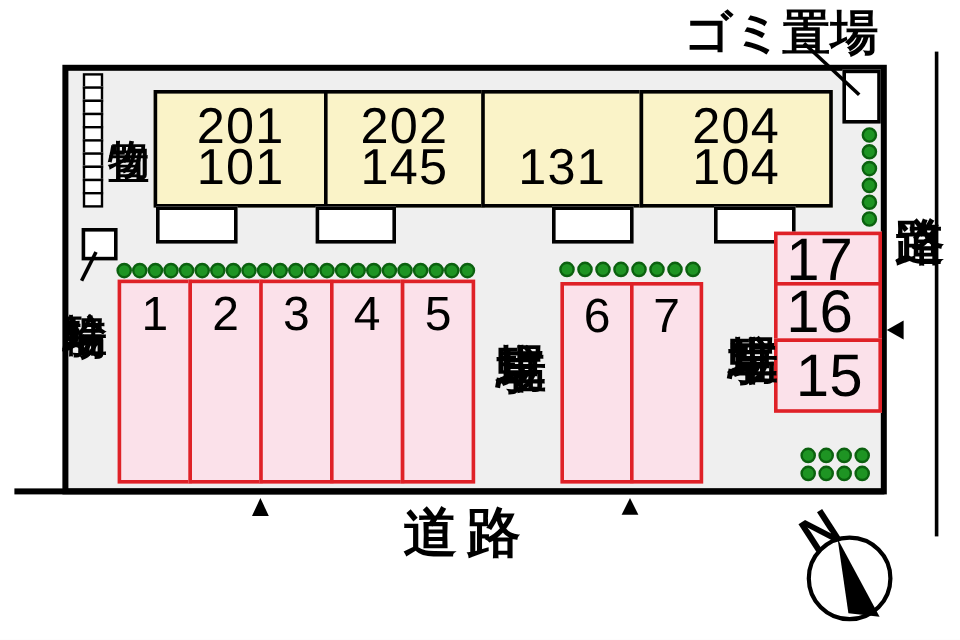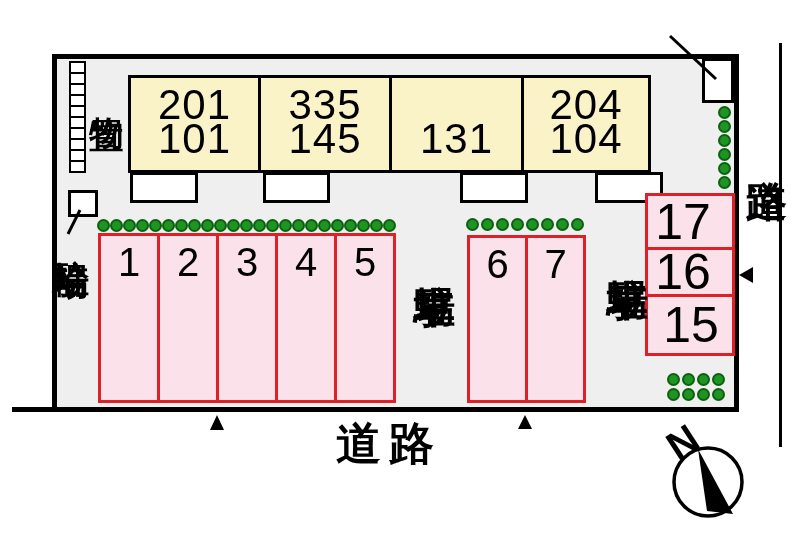--- a/index.html
+++ b/index.html
@@ -14,21 +14,21 @@
   .road-line-right{left:779px;top:43px;width:3px;height:404px;background:var(--line_black,#000);}
   
   .storage-stack{left:69px;top:61px;display:flex;flex-direction:column;}
   .storage-unit{width:17px;height:13px;background:#fff;border:2px solid #000;box-sizing:border-box;margin-top:-2px;flex:none;}
   .storage-stack .storage-unit:first-child{margin-top:0;}
   
   .buildings-row{left:128px;top:75px;display:flex;}
   .building{height:98px;background:var(--building_fill,#FAF3C8);border:3px solid #000;box-sizing:border-box;
     display:flex;align-items:center;justify-content:center;margin-left:-3px;}
   .building:first-child{margin-left:0;}
-  .b1{width:133px;} .b2{width:134px;} .b3{width:135px;} .b4{width:130px;}
+  .b1{width:145px;} .b2{width:134px;} .b3{width:135px;} .b4{width:161px;}
   .bnum{font-size:42px;line-height:0.82;font-weight:500;text-align:center;letter-spacing:1px;padding-bottom:4px;}
   .porch{background:#fff;border:3px solid #000;height:31px;}
   
   .garbage-box{left:702px;top:58px;width:32px;height:45px;background:#fff;border:3px solid #000;}
   .garbage-label{left:570px;top:0px;font-size:40px;font-weight:600;white-space:nowrap;}
   
   .bicycle-box{left:68px;top:190px;width:30px;height:27px;background:#fff;border:3px solid #000;}
   
   .dots-row{display:flex;}
   .dots-row.gap2{gap:2px;}
@@ -77,36 +77,37 @@
       <span class="storage-unit"></span>
       <span class="storage-unit"></span>
     </div>
   <div class="abs vtext lbl-monooki">物置</div>
 
   <div class="abs buildings-row">
     <div class="building b1">
       <div class="bnum"><span>201</span><br><span>101</span></div>
     </div>
     <div class="building b2">
-      <div class="bnum"><span>335</span><br><span>145</span></div>
+      <div class="bnum"><span>202</span><br><span>145</span></div>
     </div>
     <div class="building b3">
       <div class="bnum"><br><span>131</span></div>
     </div>
     <div class="building b4">
       <div class="bnum"><span>204</span><br><span>104</span></div>
     </div>
   </div>
 
   <div class="abs porch" style="left:130px;top:172px;width:68px;"></div>
   <div class="abs porch" style="left:263px;top:172px;width:67px;"></div>
   <div class="abs porch" style="left:460px;top:172px;width:68px;"></div>
   <div class="abs porch" style="left:595px;top:172px;width:68px;"></div>
 
   <div class="abs garbage-box"></div>
+  <div class="abs garbage-label">ゴミ置場</div>
 
   <div class="abs bicycle-box"></div>
   <div class="abs vtext lbl-churinjo">駐輪場</div>
 
   <div class="abs dots-row" style="left:97px;top:219px;">
       <span class="dot"></span>
       <span class="dot"></span>
       <span class="dot"></span>
       <span class="dot"></span>
       <span class="dot"></span>
@@ -181,21 +182,21 @@
   <div class="abs spaces-row" style="left:467px;top:235px;">
     <div class="space" style="width:61px;height:168px;">
         <span class="num">6</span>
       </div>
     <div class="space" style="width:61px;height:168px;">
         <span class="num">7</span>
       </div>
   </div>
 
   <div class="abs row15" style="left:645px;top:193px;">
-    <div class="space-h" style="height:57px;">
+    <div class="space-h" style="height:45px;">
         <span class="num">17</span>
       </div>
     <div class="space-h" style="height:50px;">
         <span class="num">16</span>
       </div>
     <div class="space-h" style="height:62px;padding-left:16px;">
         <span class="num">15</span>
       </div>
   </div>
 

